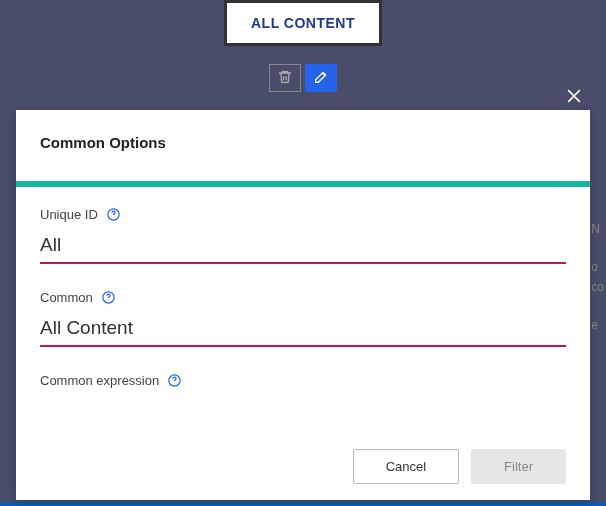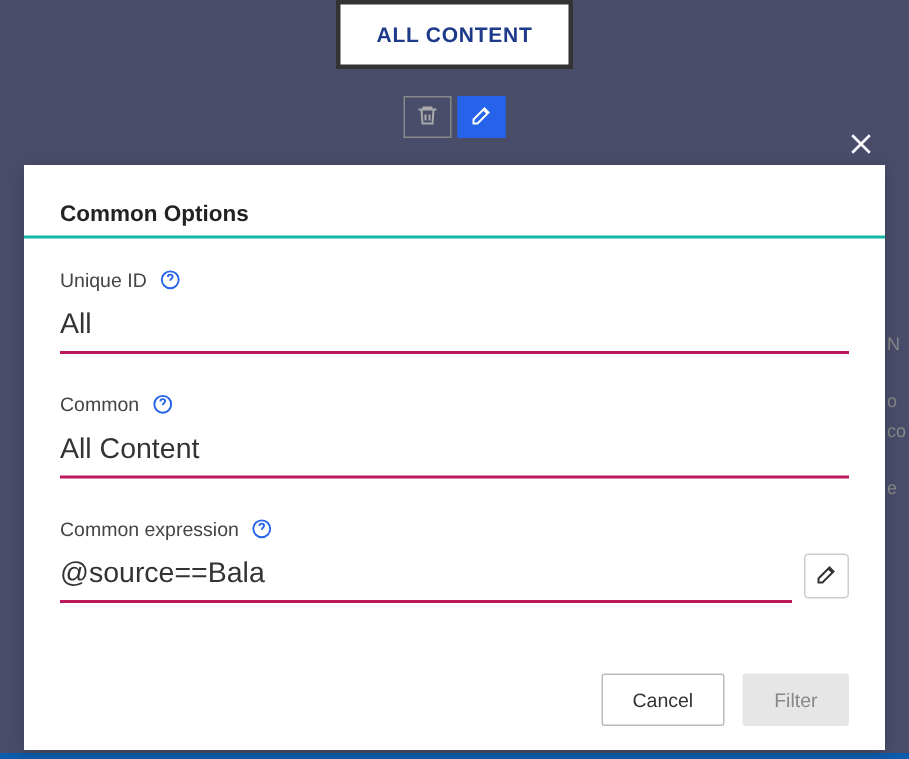--- a/index.html
+++ b/index.html
@@ -68,22 +68,22 @@
     left: 16px;
     right: 16px;
     bottom: 6px;
     background: #fff;
     z-index: 2;
     box-shadow: 0 2px 10px rgba(0,0,0,0.2);
     display: flex;
     flex-direction: column;
   }
   .modal-header {
-    padding: 24px 24px 6px 24px;
-    border-bottom: 2px solid #14b8a6;
+    padding: 24px 24px 30px 24px;
+    border-bottom: 6px solid #14b8a6;
   }
   .modal-title {
     font-size: 15px;
     font-weight: 700;
     color: #222;
   }
   .modal-body {
     padding: 10px 24px 10px 24px;
     flex: 1;
     overflow: auto;
@@ -135,21 +135,21 @@
     cursor: pointer;
   }
   .edit-btn svg { width: 16px; height: 16px; }
   .modal-footer {
     padding: 16px 24px 16px 24px;
     display: flex;
     justify-content: flex-end;
     gap: 12px;
   }
   .btn {
-    padding: 9px 20px;
+    padding: 9px 32px;
     font-size: 13px;
     border-radius: 2px;
     cursor: pointer;
     border: 1px solid #bbb;
     background: #fff;
     color: #333;
   }
   .btn.primary {
     background: #e6e6e6;
     color: #888;
@@ -251,30 +251,20 @@
     <div class="field" style="margin-bottom:10px;">
       <div class="field-label">
         <span>Common expression</span>
         <span class="help-icon">
           <svg viewBox="0 0 24 24" fill="none" stroke="#2563eb" stroke-width="2">
               <circle cx="12" cy="12" r="9"></circle>
               <path d="M9.5 9a2.5 2.5 0 115 0c0 1.5-2.5 2-2.5 4M12 17h.01"></path>
             </svg>
         </span>
       </div>
-      <div class="field-input-row">
-        <input class="field-input" value="@source==Bala" style="">
-        <button class="edit-btn">
-          <span>
-            <svg viewBox="0 0 24 24" fill="none" stroke="#333" stroke-width="2">
-                <path d="M4 20h4L19 9l-4-4L4 16v4zM14 6l4 4"></path>
-              </svg>
-          </span>
-        </button>
-      </div>
     </div>
 
   </div>
   <div class="modal-footer">
     <button class="btn">Cancel</button>
     <button class="btn primary">Filter</button>
   </div>
 </div>
 
 <div class="bottom-bar"></div>

